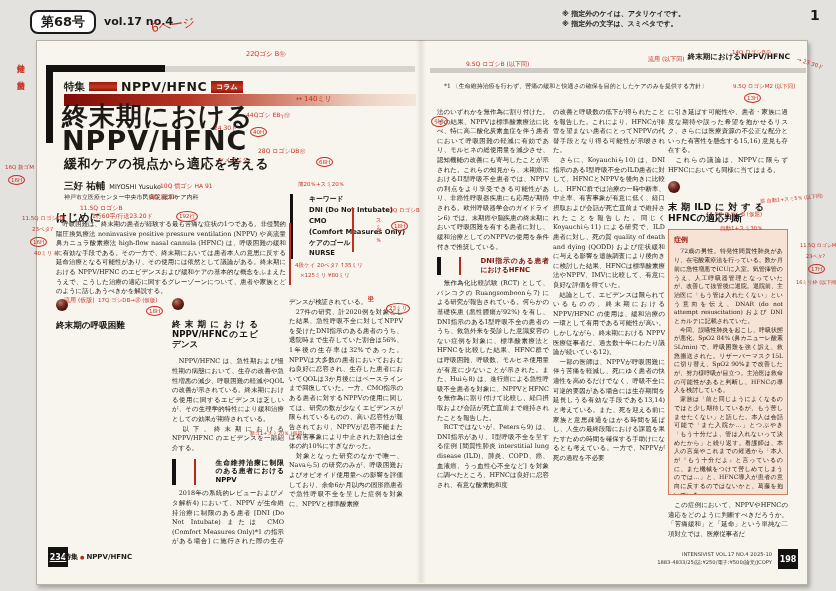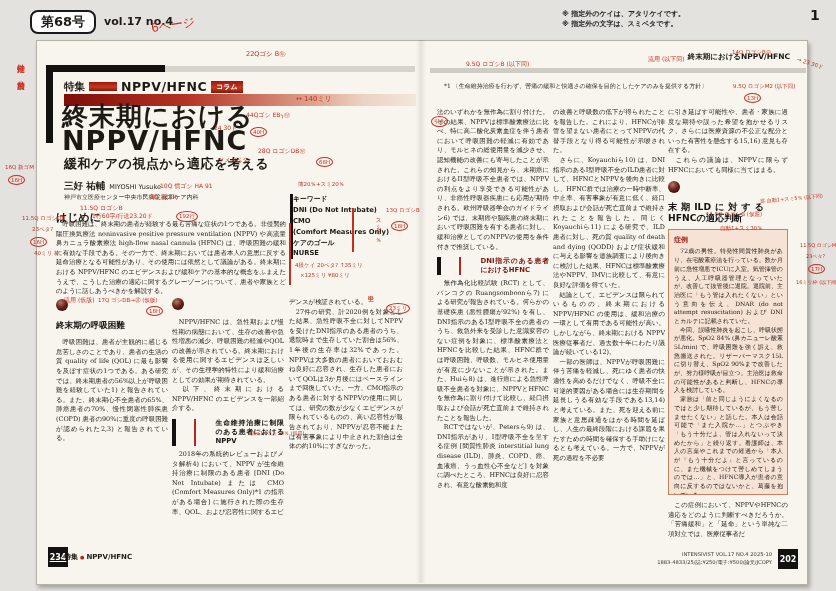--- a/index.html
+++ b/index.html
@@ -22,21 +22,21 @@
   .title1{position:absolute;left:62px;top:103px;font-size:26px;font-weight:bold;letter-spacing:1px;line-height:1;}
   .title2{position:absolute;left:62px;top:127px;font-size:27px;font-weight:bold;letter-spacing:1px;line-height:1;}
   .subtitle{position:absolute;left:64px;top:155px;font-size:13px;font-weight:bold;letter-spacing:.5px;}
   .author{position:absolute;left:64px;top:180px;font-size:9.5px;font-weight:bold;}
   .author .romaji{font-size:6.5px;font-weight:normal;margin-left:4px;}
   .affil{position:absolute;left:64px;top:193px;font-size:6px;color:#2a2723;}
   .intro-h{position:absolute;left:56px;top:210px;font-size:11px;font-weight:bold;}
   .bodytext{font-family:"DejaVu Serif",serif;font-size:6.4px;line-height:1.5;text-align:justify;color:#24211c;}
   .bodytext p{margin:0;}
   .intro{position:absolute;left:56px;top:220px;width:230px;}
-  .kwbox{position:absolute;left:290px;top:194px;width:112px;border-left:3px solid #141210;padding-left:0;font-size:6.8px;font-weight:bold;line-height:1.6;}
+  .kwbox{position:absolute;left:290px;top:194px;width:112px;border-left:3px solid #141210;padding-left:16px;font-size:6.8px;font-weight:bold;line-height:1.6;}
   .col{position:absolute;overflow:hidden;}
   .colhead{display:flex;gap:9px;align-items:flex-start;font-weight:bold;font-size:8.6px;line-height:1.18;color:#141210;margin-bottom:8px;font-family:"DejaVu Sans",sans-serif;flex-direction:column;}
   .sphere{flex:0 0 auto;width:12px;height:12px;border-radius:50%;background:radial-gradient(circle at 38% 30%,#b07b6c 0%,#6e241a 45%,#1e0503 100%);margin-top:1px;}
   .subhead{display:flex;gap:18px;margin:5px 0 4px 0;font-family:"DejaVu Sans",sans-serif;}
   .sb-b1{flex:0 0 3.5px;background:#141210;}
   .sb-b2{flex:0 0 2px;background:#b5271d;}
   .subhead .sh-text{font-size:6.9px;font-weight:bold;line-height:1.3;padding-left:2px;}
   .sh-dark{color:#141210;}
   .sh-red{color:#7c130c;}
   .casebox{margin-top:5px;background:#f6e3d5;border:1px solid #c8805f;padding:5px 4px 4px 5px;height:266px;overflow:hidden;box-sizing:border-box;}
@@ -101,40 +101,41 @@
     <div>(Comfort Measures Only)</div>
     <div>ケアのゴール</div>
     <div>NURSE</div>
   </div>
 
   <div class="col bodytext" style="left:56px;top:298px;width:112px;height:247px;">
     <div class="colhead">
         <span class="sphere"></span>
         <span>終末期の呼吸困難</span>
       </div>
-    <p>　呼吸困難は、患者が主観的に感じる息苦しさのことであり、患者の生活の質 quality of life (QOL) に最も影響を及ぼす症状の1つである。ある研究では、終末期患者の56%以上が呼吸困難を経験していた1) と報告されている。また、終末期心不全患者の65%、肺癌患者の70%、慢性閉塞性肺疾患 (COPD) 患者の90%に重度の呼吸困難が認められた2,3) と報告されている。</p>
   </div>
 
   <div class="col bodytext" style="left:172px;top:297px;width:112px;height:248px;">
     <div class="colhead">
         <span class="sphere"></span>
+        <span style="width:86px;display:inline-block;">終末期におけるNPPV/HFNCのエビデンス</span>
       </div>
     <p>　NPPV/HFNC は、急性期および慢性期の病態において、生存の改善や急性増悪の減少、呼吸困難の軽減やQOLの改善が示されている。終末期における使用に関するエビデンスは乏しいが、その生理学的特性により緩和治療としての効果が期待されている。</p>
     <p>　以下、終末期における NPPV/HFNC のエビデンスを一部紹介する。</p>
     <div class="subhead">
         <span class="sb-b1"></span>
         <span class="sb-b2"></span>
         <span class="sh-text sh-dark">生命維持治療に制限のある患者におけるNPPV</span>
       </div>
     <p>　2018年の系統的レビューおよびメタ解析4) において、NPPV が生命維持治療に制限のある患者 [DNI (Do Not Intubate) または CMO (Comfort Measures Only)*1 の指示がある場合] に施行された際の生存率、QOL、および忍容性に関するエビ</p>
   </div>
 
   <div class="col bodytext" style="left:289px;top:298px;width:114px;height:247px;">
     <p>デンスが検証されている。</p>
     <p>　27件の研究、計2020例を対象とした結果、急性呼吸不全に対してNPPVを受けたDNI指示のある患者のうち、退院時まで生存していた割合は56%、1年後の生存率は32%であった。NPPVは大多数の患者においておおむね良好に忍容され、生存した患者においてQOLは3か月後にはベースラインまで回復していた。一方、CMO指示のある患者に対するNPPVの使用に関しては、研究の数が少なくエビデンスが限られているものの、高い忍容性が報告されており、NPPVが忍容不能または有害事象により中止された割合は全体の約10%にすぎなかった。</p>
+    <p>　対象となった研究のなかで唯一、Navaら5) の研究のみが、呼吸困難およびオピオイド使用量への影響を評価しており、余命6か月以内の固形癌患者で急性呼吸不全を呈した症例を対象に、NPPVと標準酸素療</p>
   </div>
 
   <div class="pagebox" style="left:48px;top:547px;text-decoration:underline;">234</div>
   <div class="footer-left">
     <span>特集</span>
     <span class="dot">●</span>
     <span>NPPV/HFNC</span>
   </div>
 
   <div class="runhead">終末期におけるNPPV/HFNC</div>
@@ -172,21 +173,21 @@
       <p>　今回、誤嚥性肺炎を起こし、呼吸状態が悪化。SpO2 84% (鼻カニューレ酸素5L/min) で、呼吸困難を強く訴え、救急搬送された。リザーバーマスク15Lに切り替え、SpO2 90%まで改善したが、努力様呼吸が目立つ。主治医は救命の可能性があると判断し、HFNCの導入を検討している。</p>
       <p>　家族は「前と同じようによくなるのではと少し期待しているが、もう苦しませたくない」と話した。本人は会話可能で「また入院か…」とつぶやき「もう十分だよ、管は入れないって決めたから」と繰り返す。看護師は、本人の言葉やこれまでの経過から「本人が『もう十分だよ』と言っているのに、また機械をつけて苦しめてしまうのでは…」と、HFNC導入が患者の意向に反するのではないかと、葛藤を抱いている。</p>
     </div>
     <p style="margin-top:6px;">　この症例において、NPPVやHFNCの適応をどのように判断すべきだろうか。「苦痛緩和」と「延命」という単純な二項対立では、医療従事者だ</p>
   </div>
 
   <div class="footer-right">
     <div>INTENSIVIST VOL.17 NO.4 2025-10</div>
     <div>1883-4833/25/誌:¥250/電子:¥500/論文/JCOPY</div>
   </div>
-  <div class="pagebox" style="left:778px;top:549px;">202</div>
+  <div class="pagebox" style="left:778px;top:549px;">198</div>
 
   <div id="ann-overlay" class="abs" style="left:0;top:0;width:836px;height:591px;pointer-events:none;">
       <span class="ann" style="font-size: 12px; transform: rotate(-8deg); left: 150px; top: 20px;">6ページ</span>
       <span class="ann" style="font-size: 6.5px; left: 246px; top: 50px;">22Qゴシ B㊞</span>
       <span class="ann" style="font-size: 7px; left: 296px; top: 94px;">↔ 140ミリ</span>
       <span class="ann" style="font-size: 6px; left: 246px; top: 111px;">44Qゴシ EB┐㊞</span>
       <span class="ann" style="font-size: 6px; left: 214px; top: 124px;">24 30ド</span>
       <span class="ann circ" style="left: 250px; top: 127px;">40H</span>
       <span class="ann" style="font-size: 6px; left: 258px; top: 147px;">28Q ロゴシDB㊞</span>
       <span class="ann circ" style="left: 316px; top: 157px;">68H</span>

